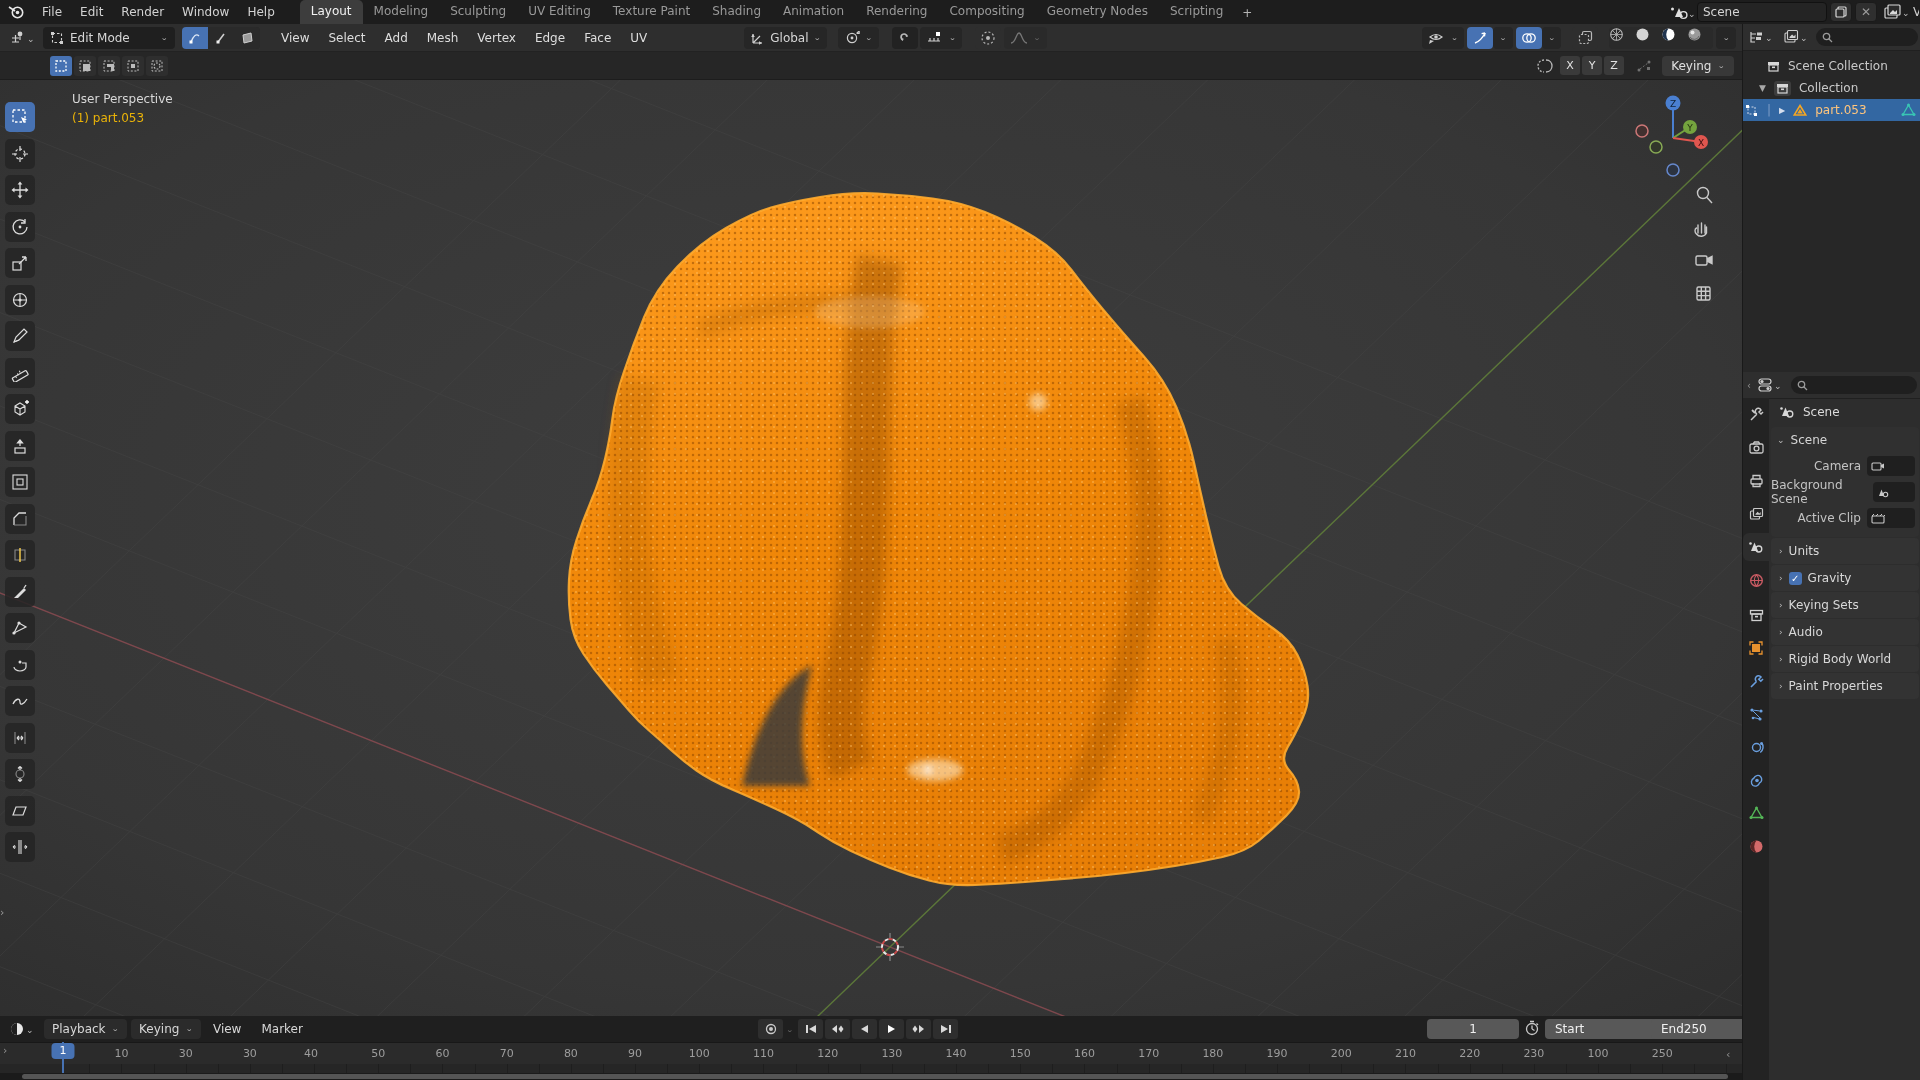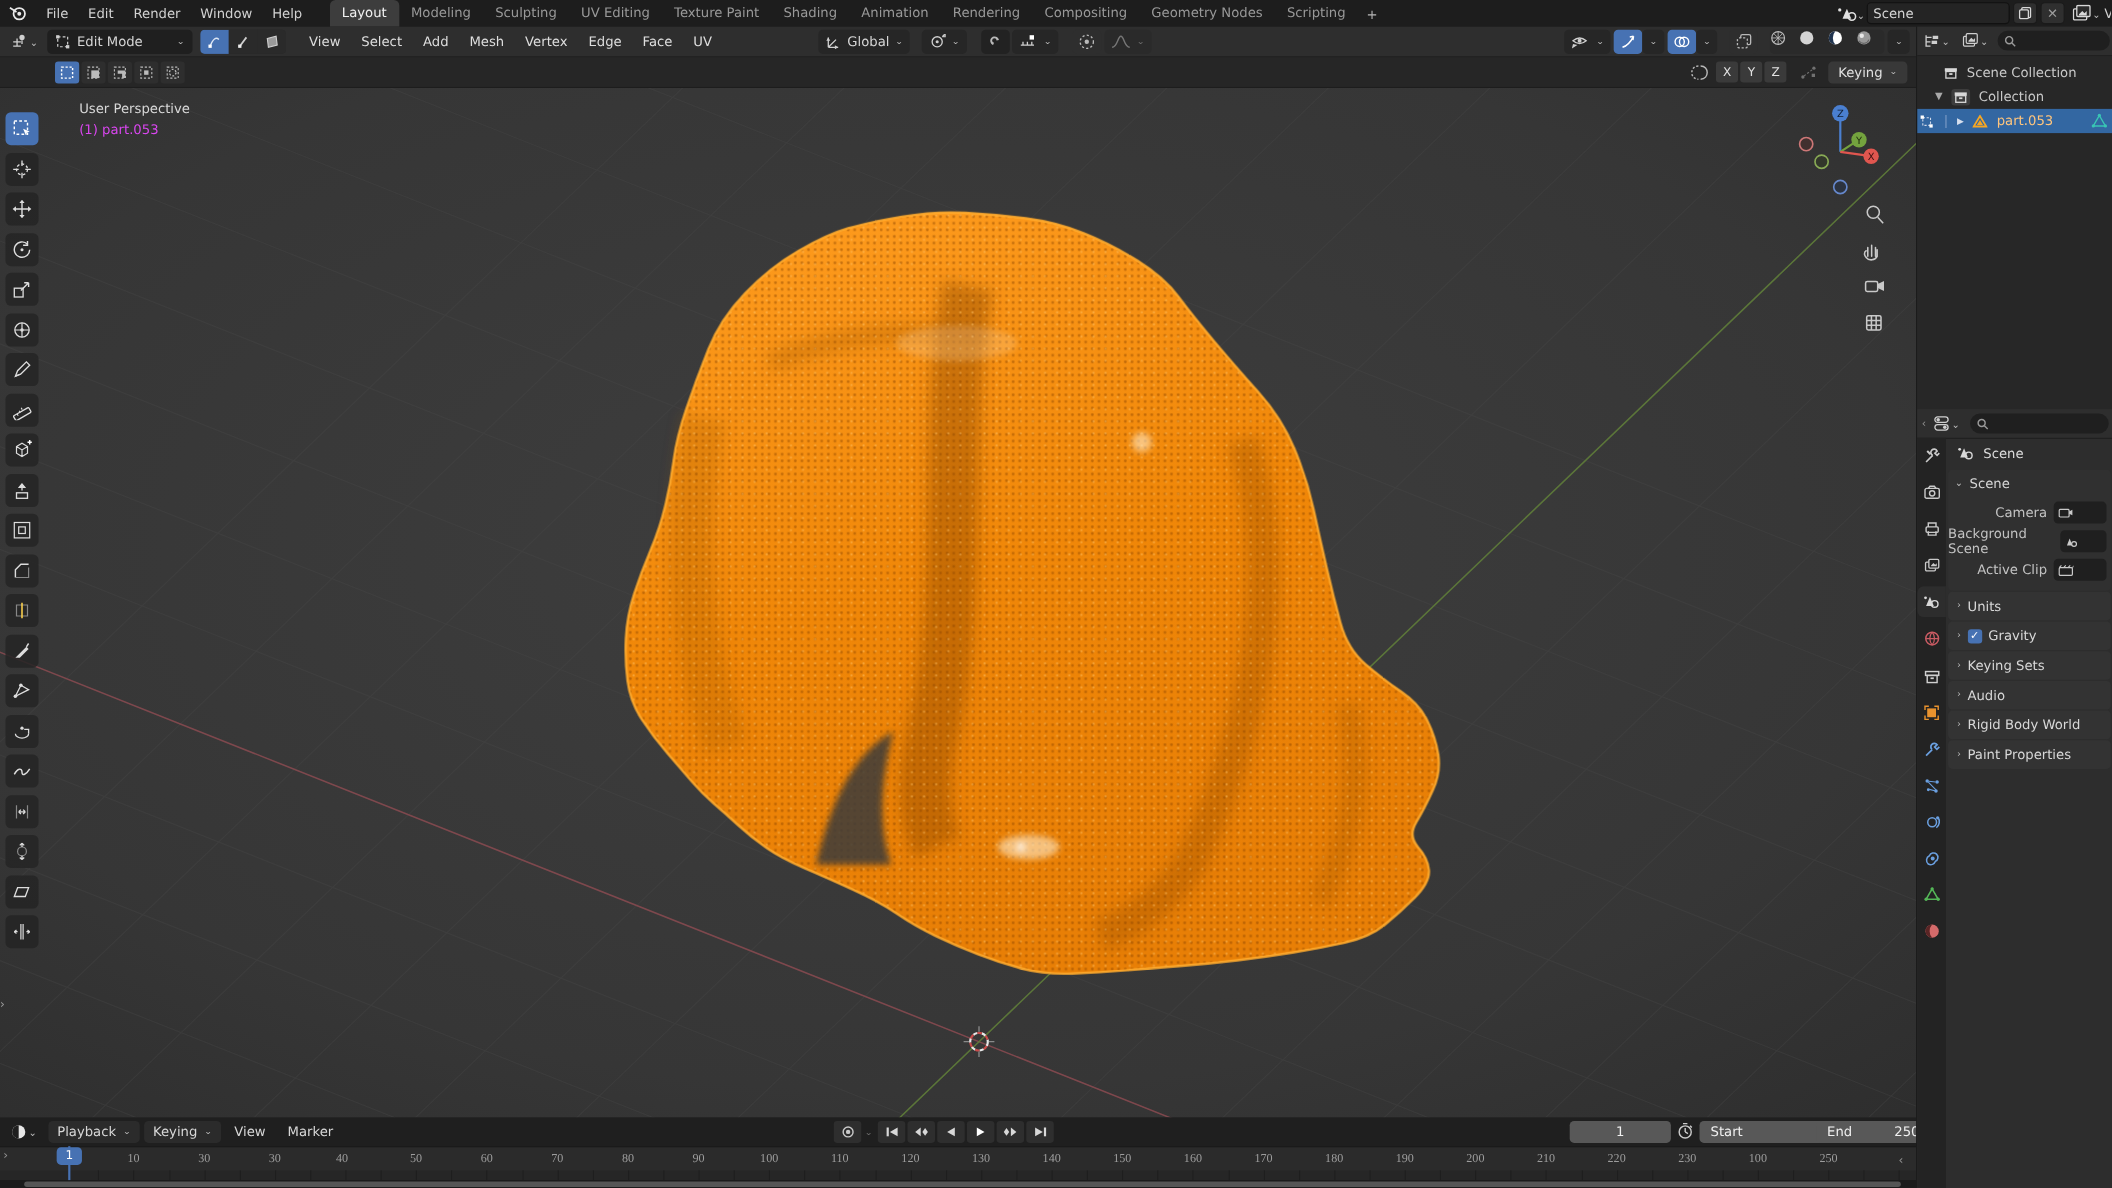--- a/index.html
+++ b/index.html
@@ -35,21 +35,21 @@
   .toolrow{position:absolute;left:0;top:52px;width:1742px;height:28px;background:#262626;border-bottom:1px solid #1d1d1d;
            display:flex;align-items:center;padding:0 8px;box-sizing:border-box;z-index:20;}
   .sm5{width:22px;height:20px;border-radius:3px;background:#2e2e2e;display:flex;align-items:center;justify-content:center;margin-right:2px;}
   .sm5.active{background:#4772b3;}
   .axis-btn{width:20px;height:19px;background:#3a3a3a;border-radius:3px;display:flex;align-items:center;justify-content:center;color:#e3e3e3;margin-right:2px;font-size:11px;}
   .options-pill{background:#383838;border-radius:4px;height:20px;display:flex;align-items:center;gap:6px;padding:0 9px;color:#e0e0e0;}
   
   .canvas-wrap{position:absolute;left:0;top:80px;width:1742px;height:936px;overflow:hidden;background:#333;}
   .overlay-text{position:absolute;left:72px;top:10px;line-height:19px;z-index:5;}
   .overlay-text .l1{color:#d8d8d8;}
-  .overlay-text .l2{color:#d946ef;}
+  .overlay-text .l2{color:#eab308;}
   .left-toolbar{position:absolute;left:5px;top:22px;display:flex;flex-direction:column;gap:6.5px;z-index:6;}
   .tool{width:30px;height:30px;border-radius:5px;background:rgba(36,36,36,.85);display:flex;align-items:center;justify-content:center;}
   .tool.active{background:#4772b3;}
   .tb-expand{position:absolute;left:0;top:826px;color:#9a9a9a;font-size:11px;z-index:6;}
   
   .rightcol{position:absolute;left:1742px;top:24px;width:178px;height:1056px;background:#2b2b2b;border-left:1px solid #191919;z-index:25;}
   .outliner{position:absolute;left:0;top:0;width:178px;height:348px;background:#272727;}
   .out-header{height:26px;background:#2e2e2e;display:flex;align-items:center;gap:3px;padding:0 3px;border-bottom:1px solid #202020;}
   .search{flex:1;background:#1f1f1f;border-radius:9px;height:18px;display:flex;align-items:center;padding:0 6px;gap:4px;}
   .outrow{height:22px;display:flex;align-items:center;gap:8px;padding-left:6px;color:#c9c9c9;}
@@ -70,21 +70,21 @@
   .checkbox{width:13px;height:13px;background:#4772b3;border-radius:3px;display:flex;align-items:center;justify-content:center;color:#fff;font-size:10px;}
   
   .timeline{position:absolute;left:0;top:1016px;width:1742px;height:64px;background:#1f1f1f;z-index:20;}
   .tl-header{height:26px;display:flex;align-items:center;padding:0 6px;gap:4px;}
   .tl-pill{background:#2b2b2b;border-radius:4px;height:20px;display:flex;align-items:center;gap:6px;padding:0 8px;color:#d8d8d8;}
   .tl-menu{padding:0 8px;color:#d8d8d8;}
   .transport{display:flex;gap:2px;position:absolute;left:798px;top:3px;}
   .tr-btn{width:25px;height:20px;background:#2e2e2e;border-radius:3px;display:flex;align-items:center;justify-content:center;}
   .lightpill{background:#585858;border-radius:4px;height:20px;display:flex;align-items:center;color:#f0f0f0;}
   .ruler{position:absolute;left:0;top:26px;width:1742px;height:22px;background:#2b2b2b;border-top:1px solid #181818;}
-  .rtick{position:absolute;top:4px;transform:translateX(-50%);color:#9d9d9d;font-size:11px;font-family:Liberation Serif, serif;}
+  .rtick{position:absolute;top:4px;transform:translateX(-50%);color:#9d9d9d;font-size:11px;}
   .tl-band{position:absolute;left:0;top:48px;width:1742px;height:9px;background:#262626;}
   .bandtick{position:absolute;top:0;width:1px;height:9px;background:#1e1e1e;}
   .tl-scroll{position:absolute;left:0;top:57px;width:1742px;height:7px;background:#1b1b1b;}
   .tl-bar{position:absolute;left:22px;width:1706px;top:1px;height:5px;background:#555;border-radius:3px;}
   .playhead{position:absolute;left:62px;top:26px;width:2px;height:31px;background:#4772b3;}
   .frame-badge{position:absolute;left:63px;top:27px;transform:translateX(-50%);background:#4772b3;color:#fff;
                border-radius:4px;padding:1px 8px 2px;font-size:11px;z-index:2;}
   .tl-arrow{position:absolute;color:#8f8f8f;font-size:11px;}
 </style>
 </head>
@@ -986,21 +986,21 @@
       <span class="ic" style="position:absolute;left:1524px;top:4px">
         <svg width="16" height="16" viewBox="0 0 16 16">
             <circle cx="8" cy="9" r="5.5" fill="none" stroke="#c9c9c9" stroke-width="1.3"></circle>
             <path d="M8,9 L8,5.5 M8,9 l2.5,1.5 M6,1.5 h4 M12.5,3.5 l1.5,1.5" stroke="#c9c9c9" stroke-width="1.3" fill="none"></path>
           </svg>
       </span>
       <div class="lightpill" style="position:absolute;left:1545px;top:3px;width:104px;justify-content:space-between;padding:0 10px">
         <span>Start</span>
         <span>1</span>
       </div>
-      <div class="lightpill" style="position:absolute;left:1651px;top:3px;width:84px;justify-content:space-between;padding:0 10px">
+      <div class="lightpill" style="position:absolute;left:1651px;top:3px;width:84px;justify-content:flex-start;padding:0 10px">
         <span>End</span>
         <span>250</span>
       </div>
     </div>
 
     <div class="ruler" id="ruler-ticks">
         <span class="rtick" style="left: 121.48px;">10</span>
         <span class="rtick" style="left: 185.68px;">30</span>
         <span class="rtick" style="left: 249.88px;">30</span>
         <span class="rtick" style="left: 311px;">40</span>

